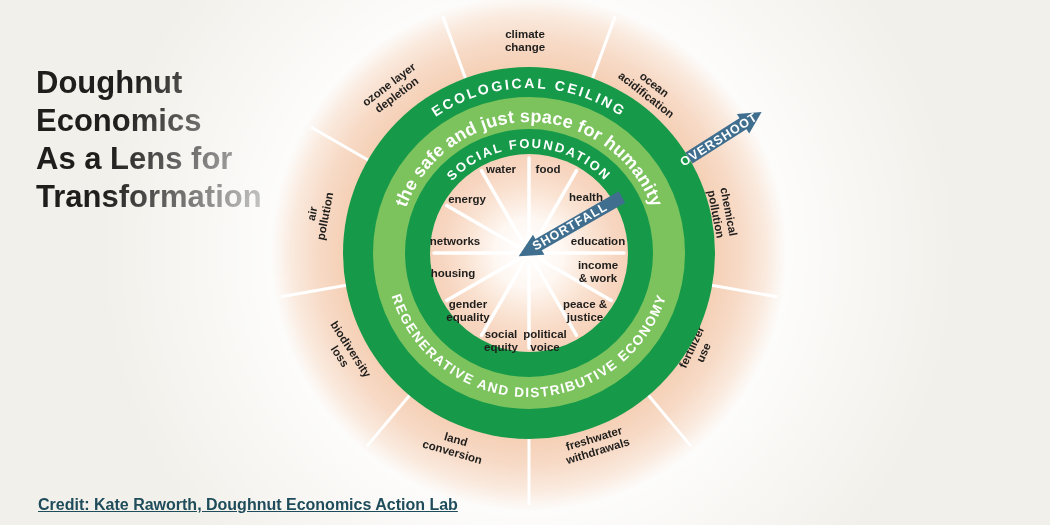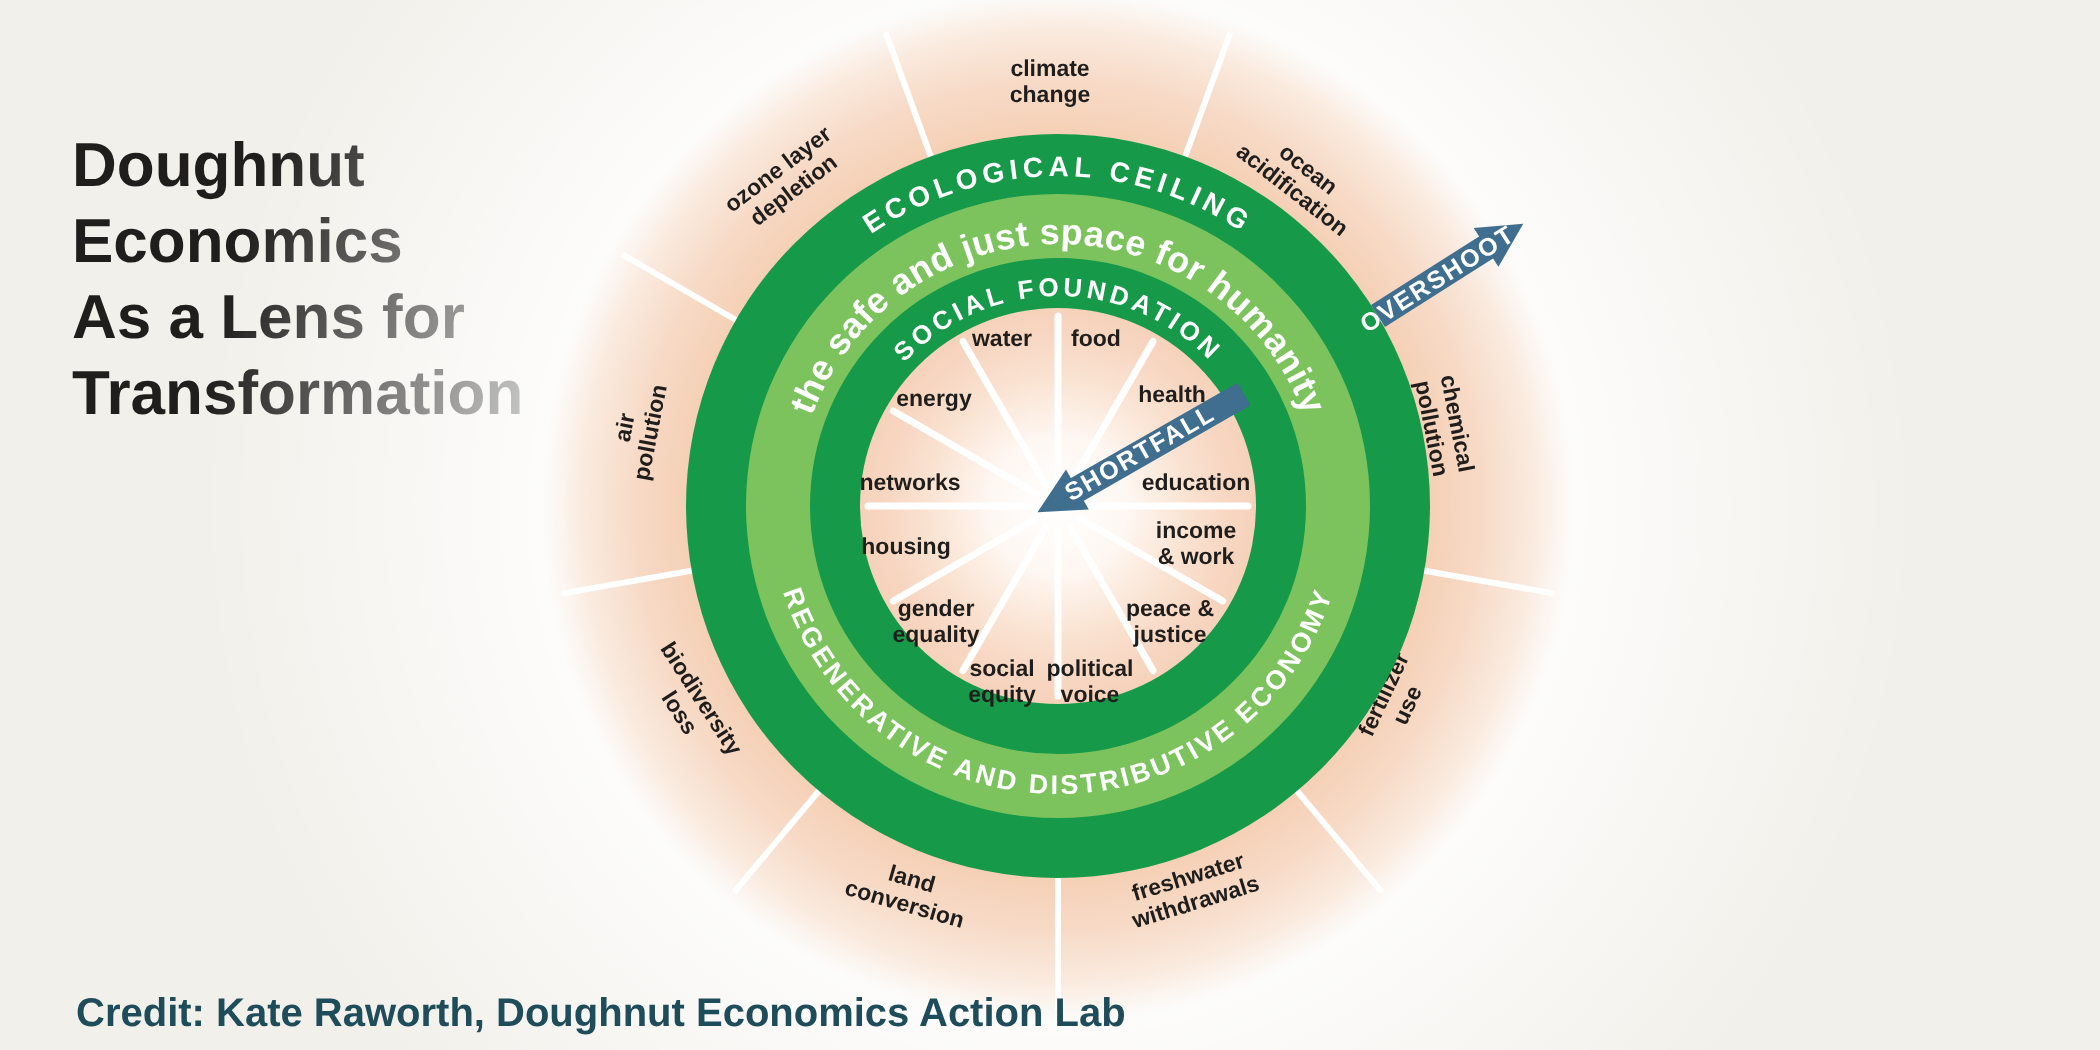--- a/index.html
+++ b/index.html
@@ -1,21 +1,21 @@
 <!DOCTYPE html>
 <html style="--dark_green: #169a49; --light_green: #7cc35e; --peach: #f6d2ba; --arrow_blue: #3f6e8e; --text: #1f1e1c; --credit_teal: #1e4c5a; --background: #f2f0ea;"><head>
 <meta charset="utf-8">
 <style>
   html,body{margin:0;padding:0;}
   .stage{position:relative;width:1050px;height:525px;background:var(--background);overflow:hidden;
          font-family:"Liberation Sans",sans-serif;}
   .title{position:absolute;left:36px;top:64px;color:var(--text);font-weight:bold;
          font-size:31px;line-height:38px;letter-spacing:0px;}
   .credit{position:absolute;left:38px;top:496px;color:var(--credit_teal);
-          font-weight:bold;font-size:20px;}
+          font-weight:bold;font-size:16px;text-decoration:underline;}
   svg{position:absolute;left:0;top:0;}
   .fill-dg{fill:var(--dark_green);}
   .fill-lg{fill:var(--light_green);}
   .lbl{font:bold 11.5px "Liberation Sans",sans-serif;fill:var(--text);}
   .arcEco{font:bold 14px "Liberation Sans",sans-serif;fill:#fff;letter-spacing:2.5px;}
   .arcSafe{font:bold 18px "Liberation Sans",sans-serif;fill:#fff;letter-spacing:0.2px;}
   .arcSoc{font:bold 13px "Liberation Sans",sans-serif;fill:#fff;letter-spacing:2px;}
   .arcRegen{font:bold 13.5px "Liberation Sans",sans-serif;fill:#fff;letter-spacing:1.5px;}
   .arrow{fill:var(--arrow_blue);}
   .arrowT{font:bold 12.5px "Liberation Sans",sans-serif;fill:#fff;letter-spacing:1px;}

